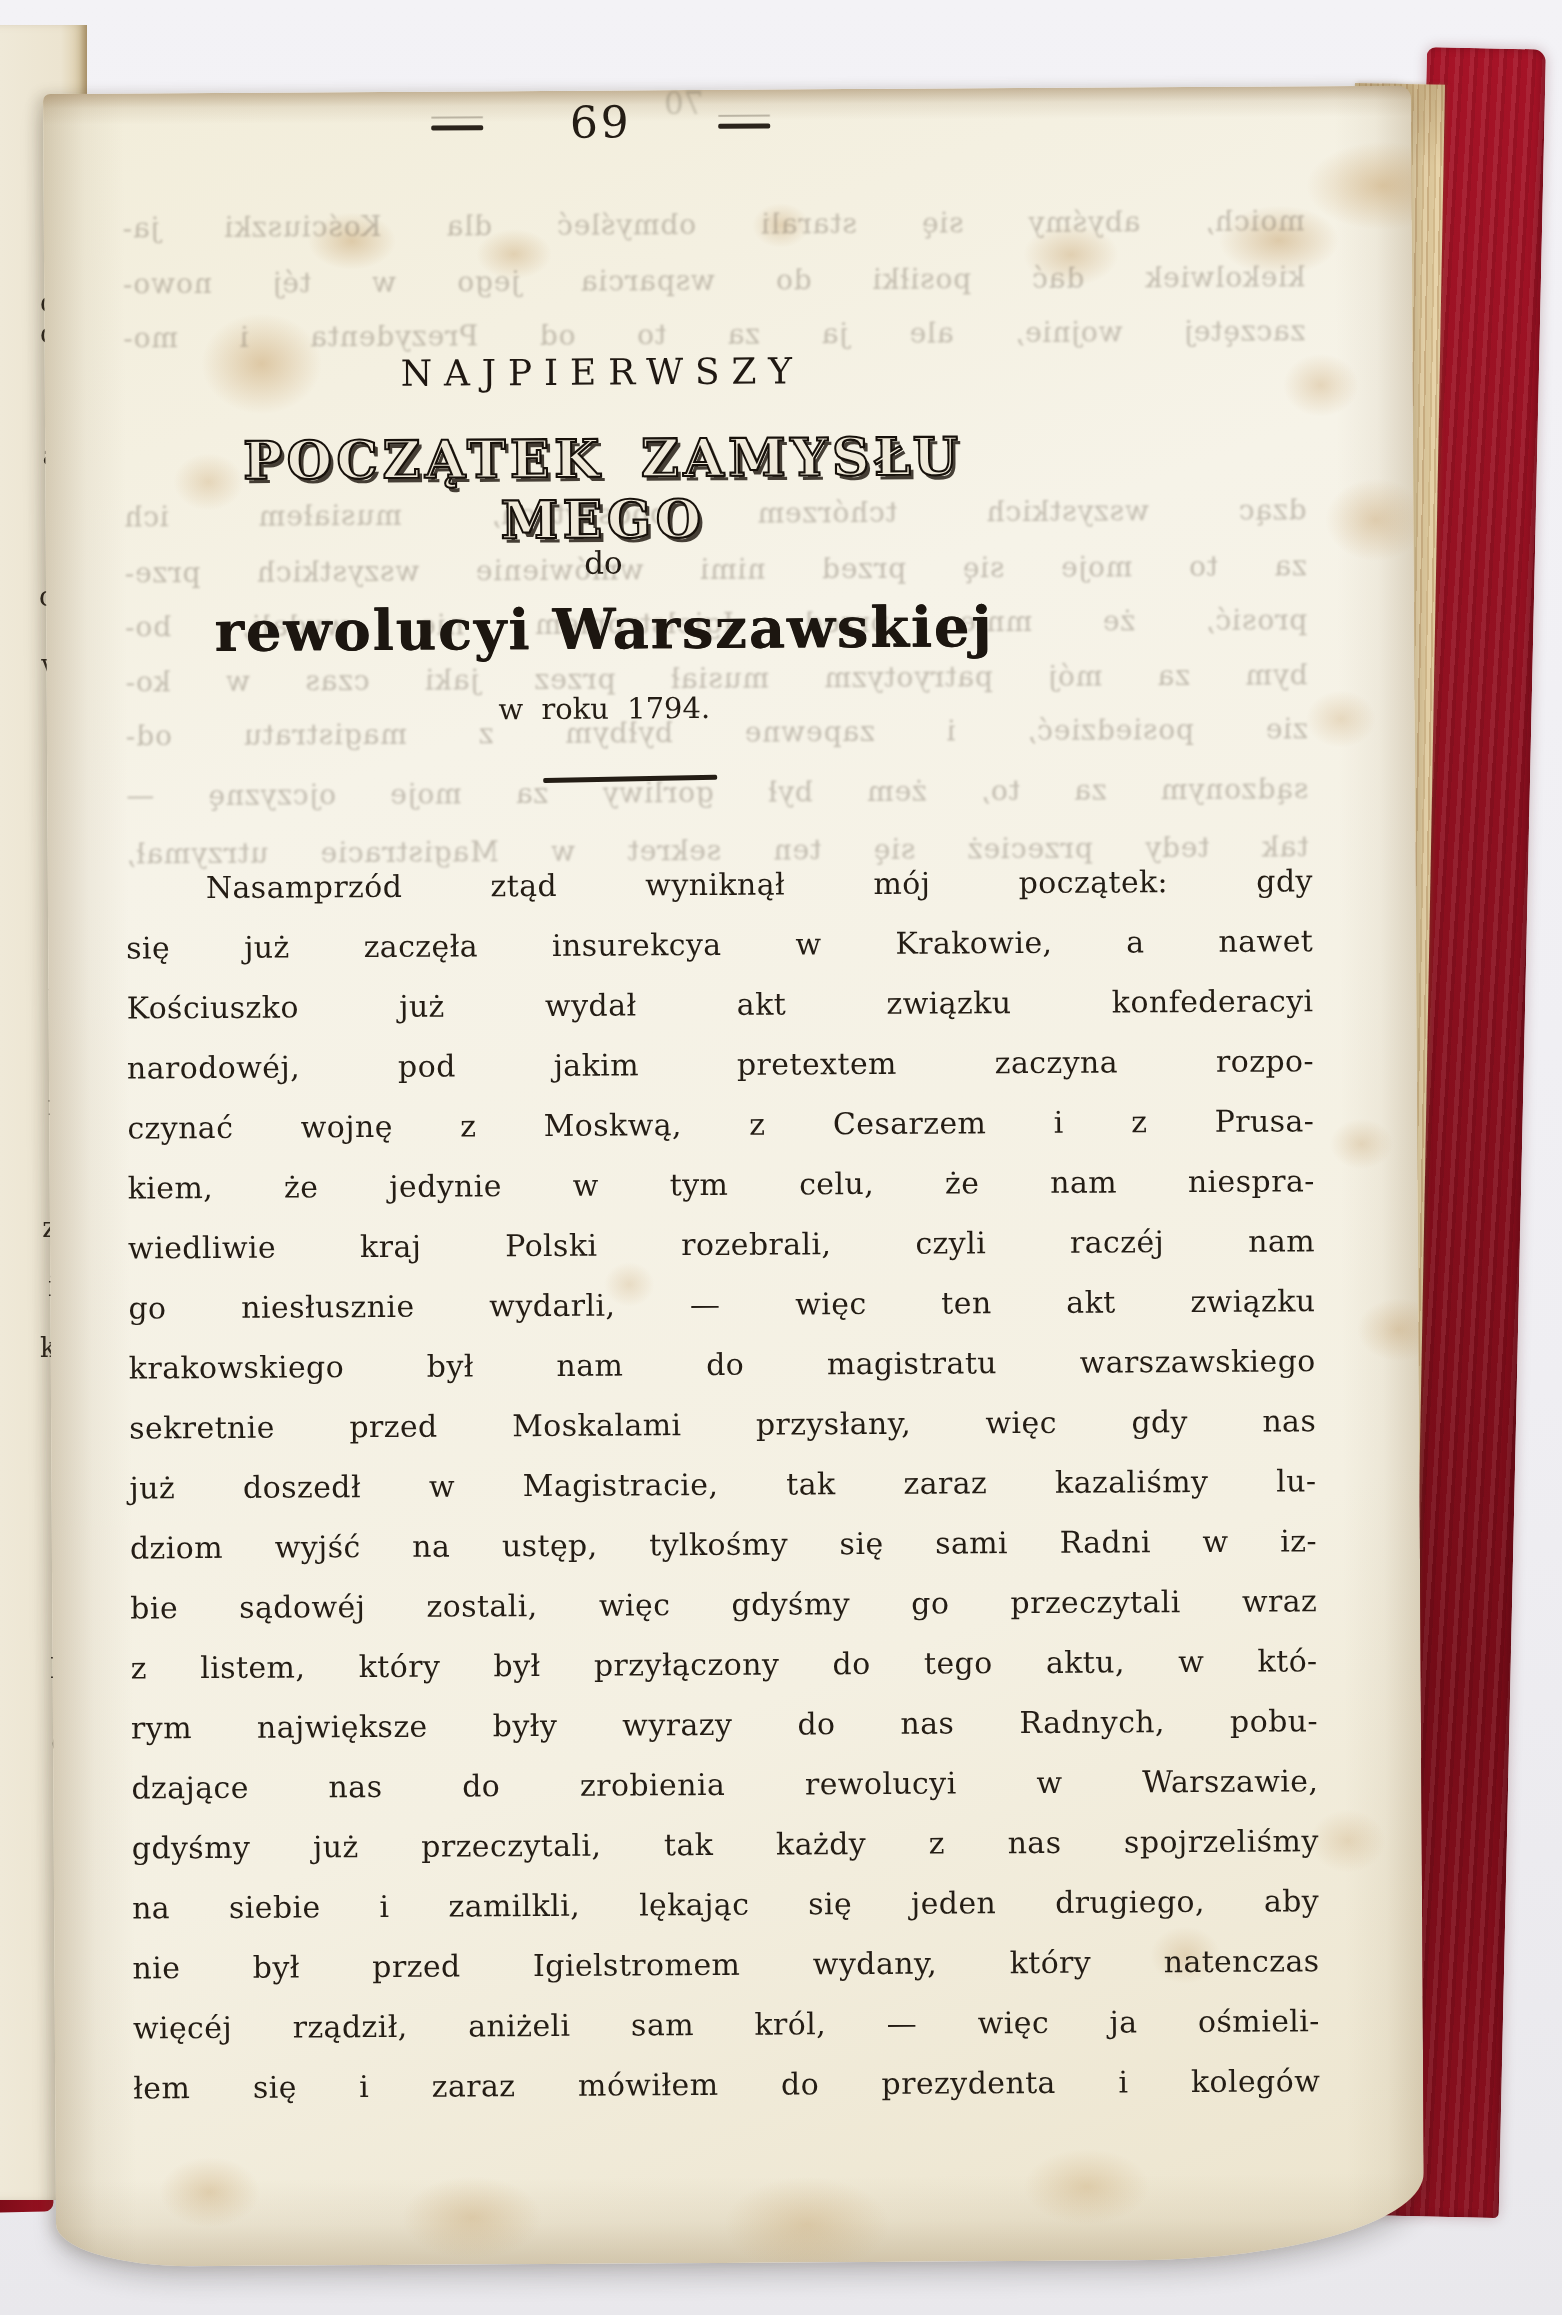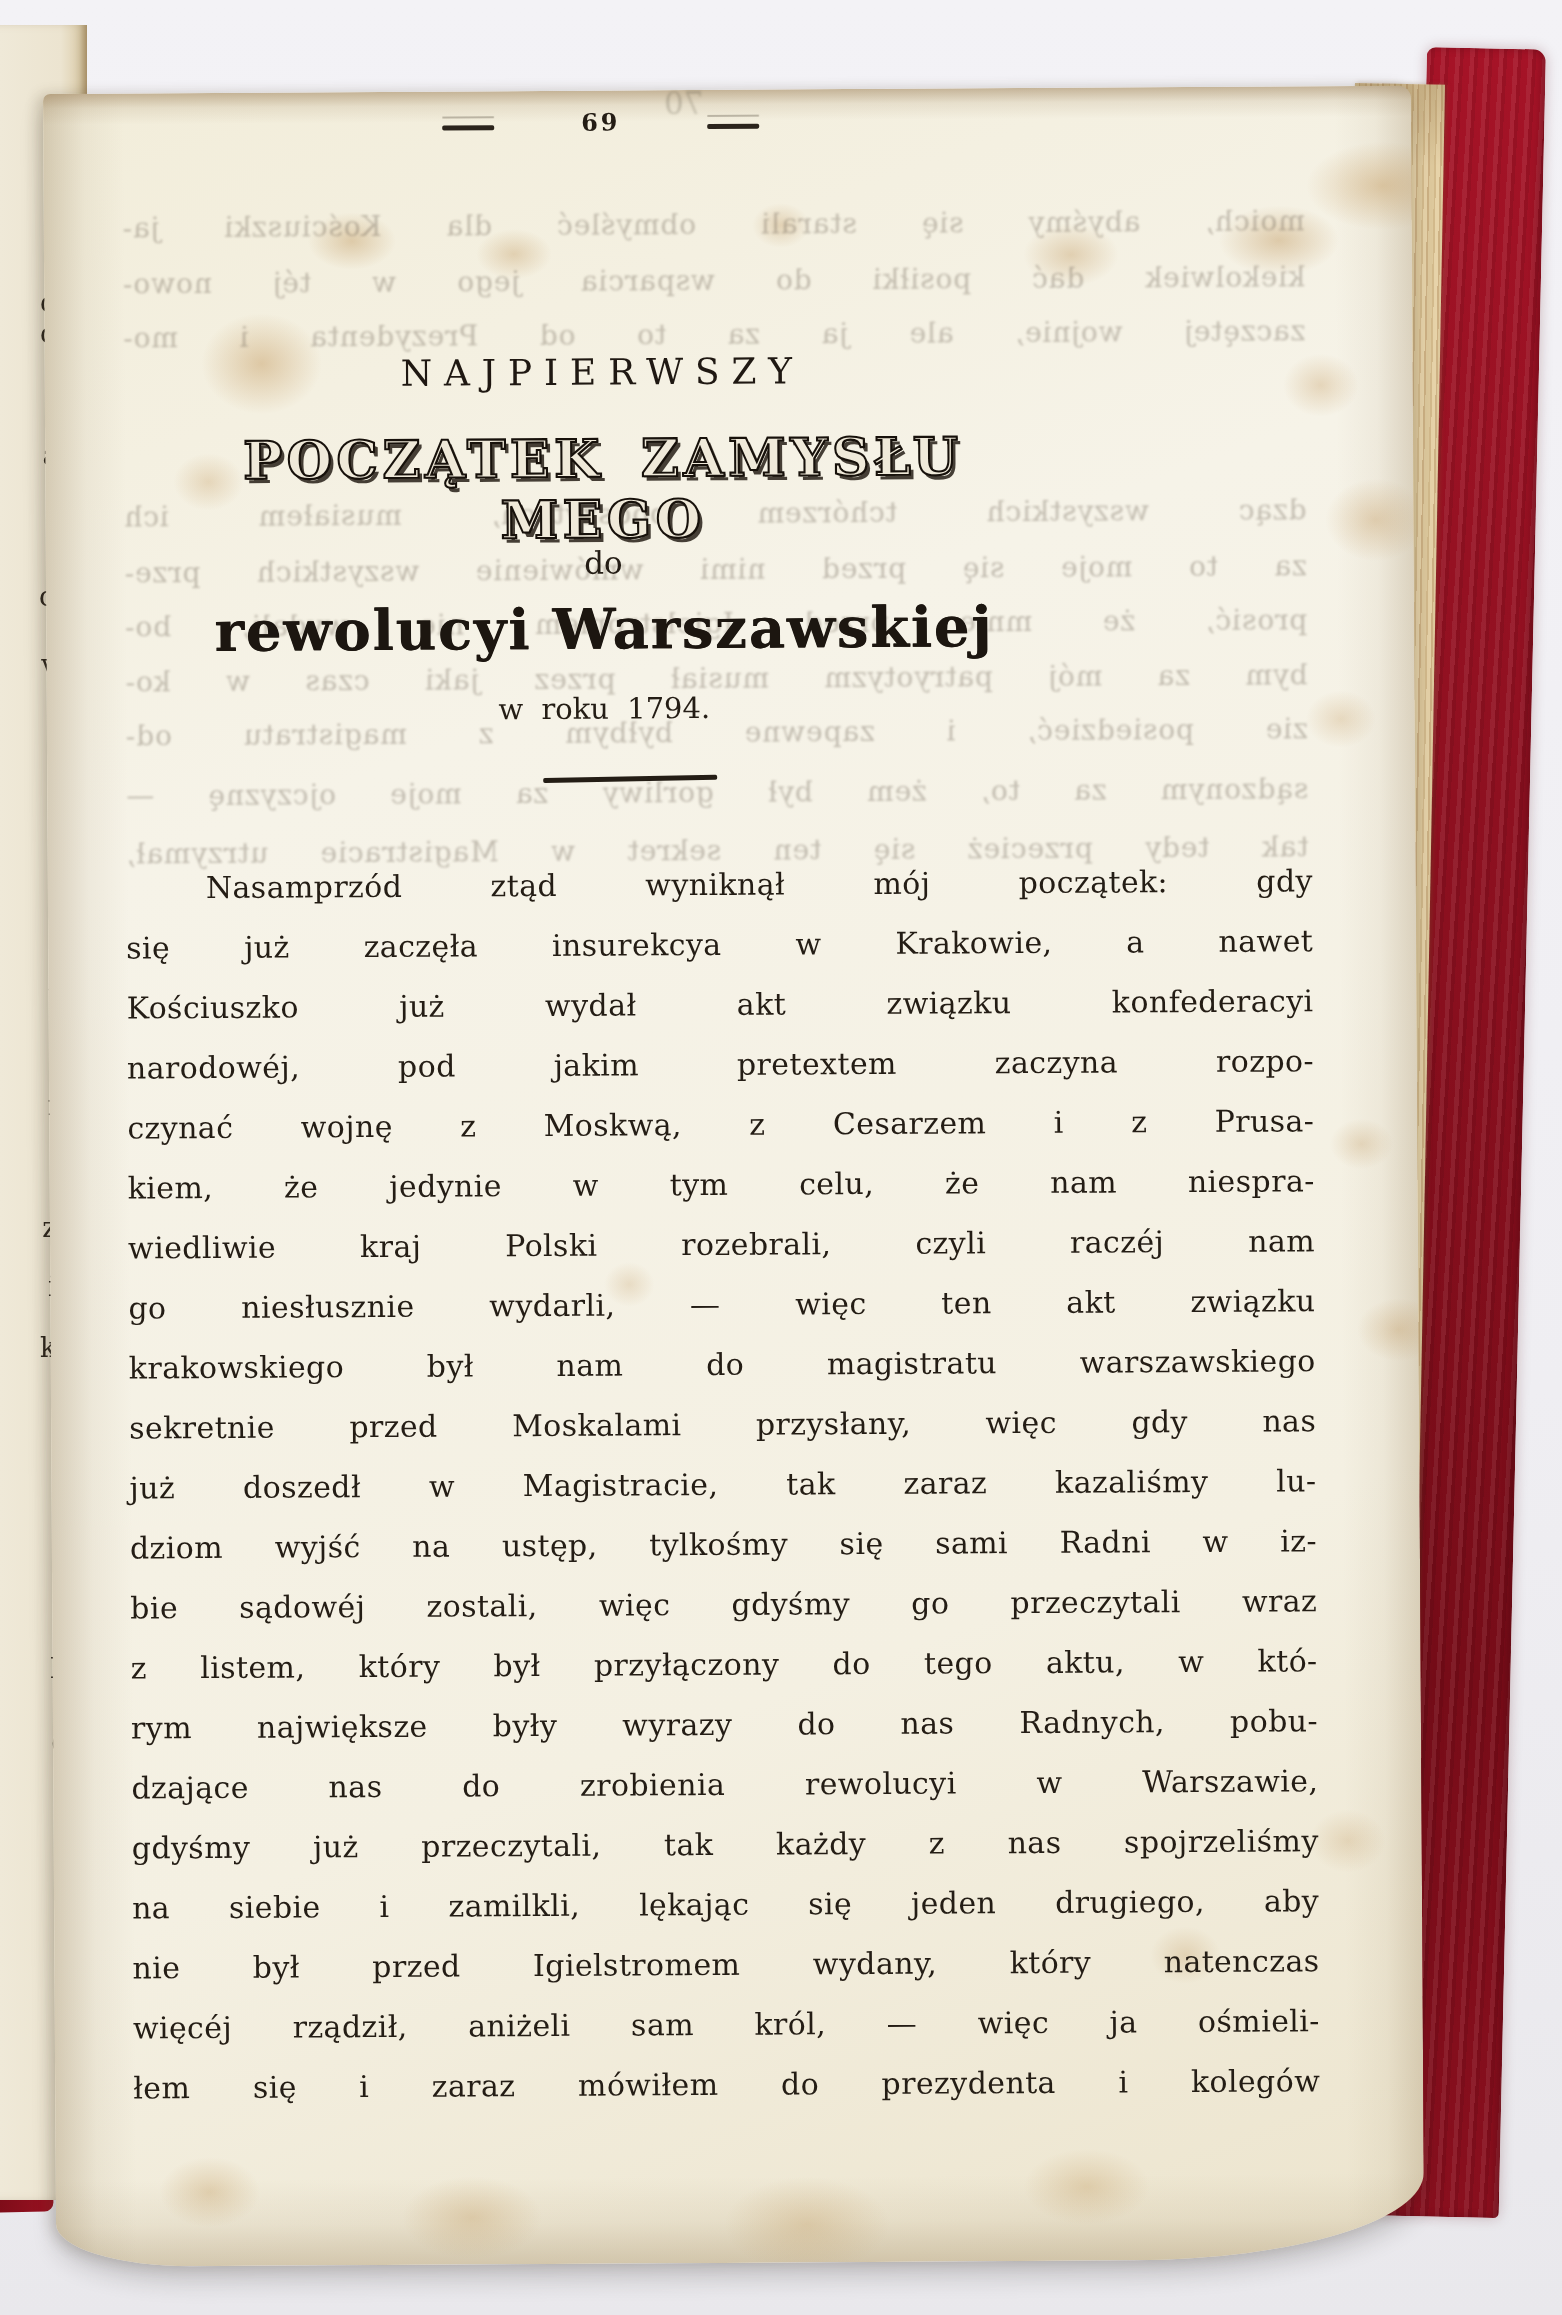--- a/index.html
+++ b/index.html
@@ -76,21 +76,21 @@
 
   
   .ghost{position:absolute;left:78px;width:1183px;transform:scaleX(-1);
     font-size:28px;letter-spacing:0.9px;word-spacing:7.2px;
     color:rgba(104,95,79,0.36);filter:blur(1px);
     text-align:justify;text-align-last:justify;white-space:nowrap;overflow:hidden;}
 
   
   .pagenum-row{position:absolute;left:78px;top:7.2px;width:959px;height:49px;
     display:flex;justify-content:center;align-items:center;gap:87px;}
-  .pagenum{font-size:24px;font-weight:700;color:var(--ink);letter-spacing:2.7px;}
+  .pagenum{font-size:44px;font-weight:400;color:var(--ink);letter-spacing:2.7px;}
   .dash{width:52px;display:flex;flex-direction:column;gap:7.2px;}
   .dash i{display:block;height:2.7px;background:rgba(90,80,65,0.35);border-radius:1.8px;filter:blur(0.5px);}
   .dash b{display:block;height:4.5px;background:#2b241c;border-radius:1.8px;}
   .ghost-pagenum{position:absolute;left:543px;top:-12.7px;transform:scaleX(-1);
     font-size:31px;color:rgba(104,95,79,0.30);filter:blur(1.3px);}
 
   .kicker{position:absolute;left:78px;top:261px;width:959px;text-align:center;
     font-size:36px;letter-spacing:11.8px;color:#1f1812;font-weight:500;}
   .main-title{position:absolute;left:78px;top:337px;width:959px;text-align:center;
     font-size:52px;font-weight:700;letter-spacing:4.5px;word-spacing:14.5px;

